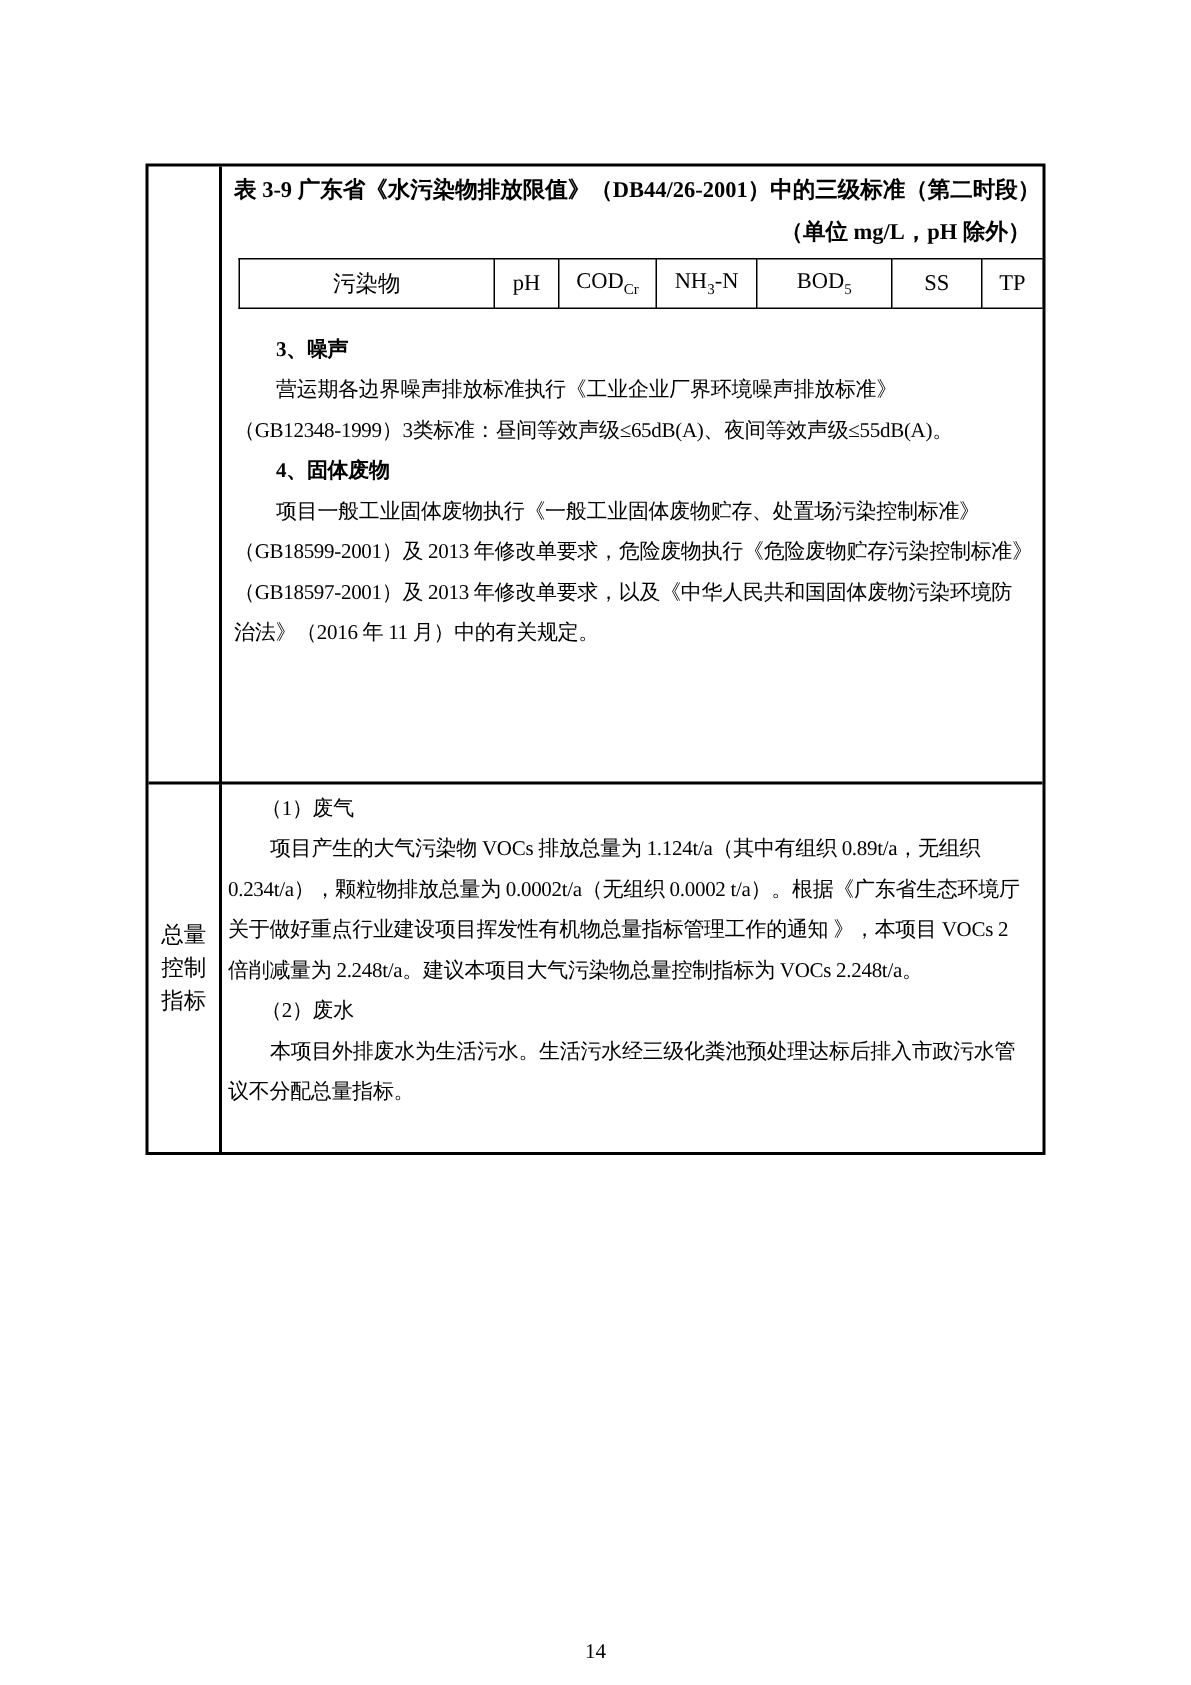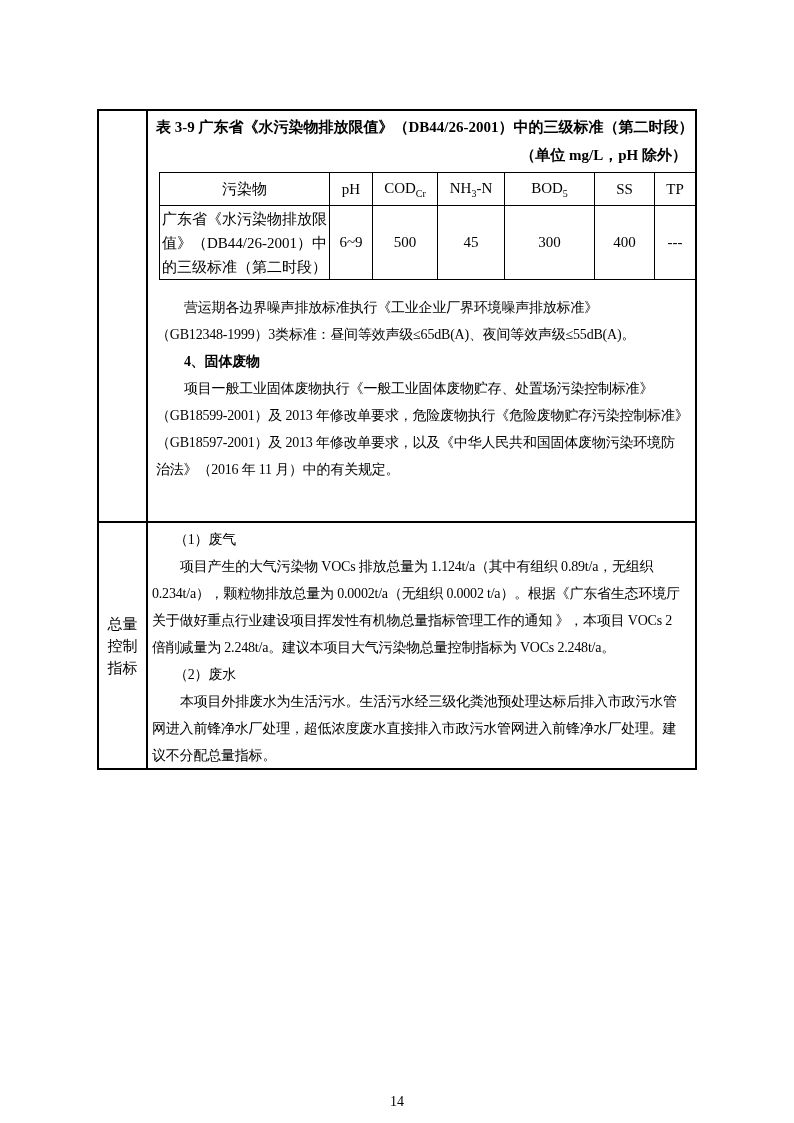--- a/index.html
+++ b/index.html
@@ -60,33 +60,25 @@
       <tbody>
           <tr>
         <th><span>污染物</span></th>
         <th><span>pH</span></th>
         <th><span>COD</span><sub>Cr</sub></th>
         <th><span>NH</span><sub>3</sub><span>-N</span></th>
         <th><span>BOD</span><sub>5</sub></th>
         <th><span>SS</span></th>
         <th><span>TP</span></th>
       </tr>
-      <tr>
-        <td class="pollutant-label">广东省《水污染物排放限值》（DB44/26-2001）中的三级标准（第二时段）</td>
-        <td>6~9</td>
-        <td>500</td>
-        <td>45</td>
-        <td>300</td>
-        <td>400</td>
-        <td>---</td>
-      </tr>
     </tbody>
       </table>
 
     <div class="para">
+      <div class="line heading indent">3、噪声</div>
       <div class="line indent">营运期各边界噪声排放标准执行《工业企业厂界环境噪声排放标准》</div>
       <div class="line">（GB12348-1999）3类标准：昼间等效声级≤65dB(A)、夜间等效声级≤55dB(A)。</div>
       <div class="line heading indent">4、固体废物</div>
       <div class="line indent">项目一般工业固体废物执行《一般工业固体废物贮存、处置场污染控制标准》</div>
       <div class="line">（GB18599-2001）及 2013 年修改单要求，危险废物执行《危险废物贮存污染控制标准》</div>
       <div class="line">（GB18597-2001）及 2013 年修改单要求，以及《中华人民共和国固体废物污染环境防</div>
       <div class="line">治法》（2016 年 11 月）中的有关规定。</div>
     </div>
   </div>
 
@@ -99,19 +91,18 @@
   </div>
 
   <div class="cell cr2">
     <div class="line indent-sm">（1）废气</div>
     <div class="line indent">项目产生的大气污染物 VOCs 排放总量为 1.124t/a（其中有组织 0.89t/a，无组织</div>
     <div class="line">0.234t/a），颗粒物排放总量为 0.0002t/a（无组织 0.0002 t/a）。根据《广东省生态环境厅</div>
     <div class="line">关于做好重点行业建设项目挥发性有机物总量指标管理工作的通知 》，本项目 VOCs 2</div>
     <div class="line">倍削减量为 2.248t/a。建议本项目大气污染物总量控制指标为 VOCs 2.248t/a。</div>
     <div class="line indent-sm">（2）废水</div>
     <div class="line indent">本项目外排废水为生活污水。生活污水经三级化粪池预处理达标后排入市政污水管</div>
-    <div class="line">网进入前锋净水厂处理，超低浓度废水直接排入市政污水管网进入前锋净水厂处理。建</div>
     <div class="line">议不分配总量指标。</div>
   </div>
 
 </div>
 
 <div class="page-num">14</div>
 
 </body></html>

